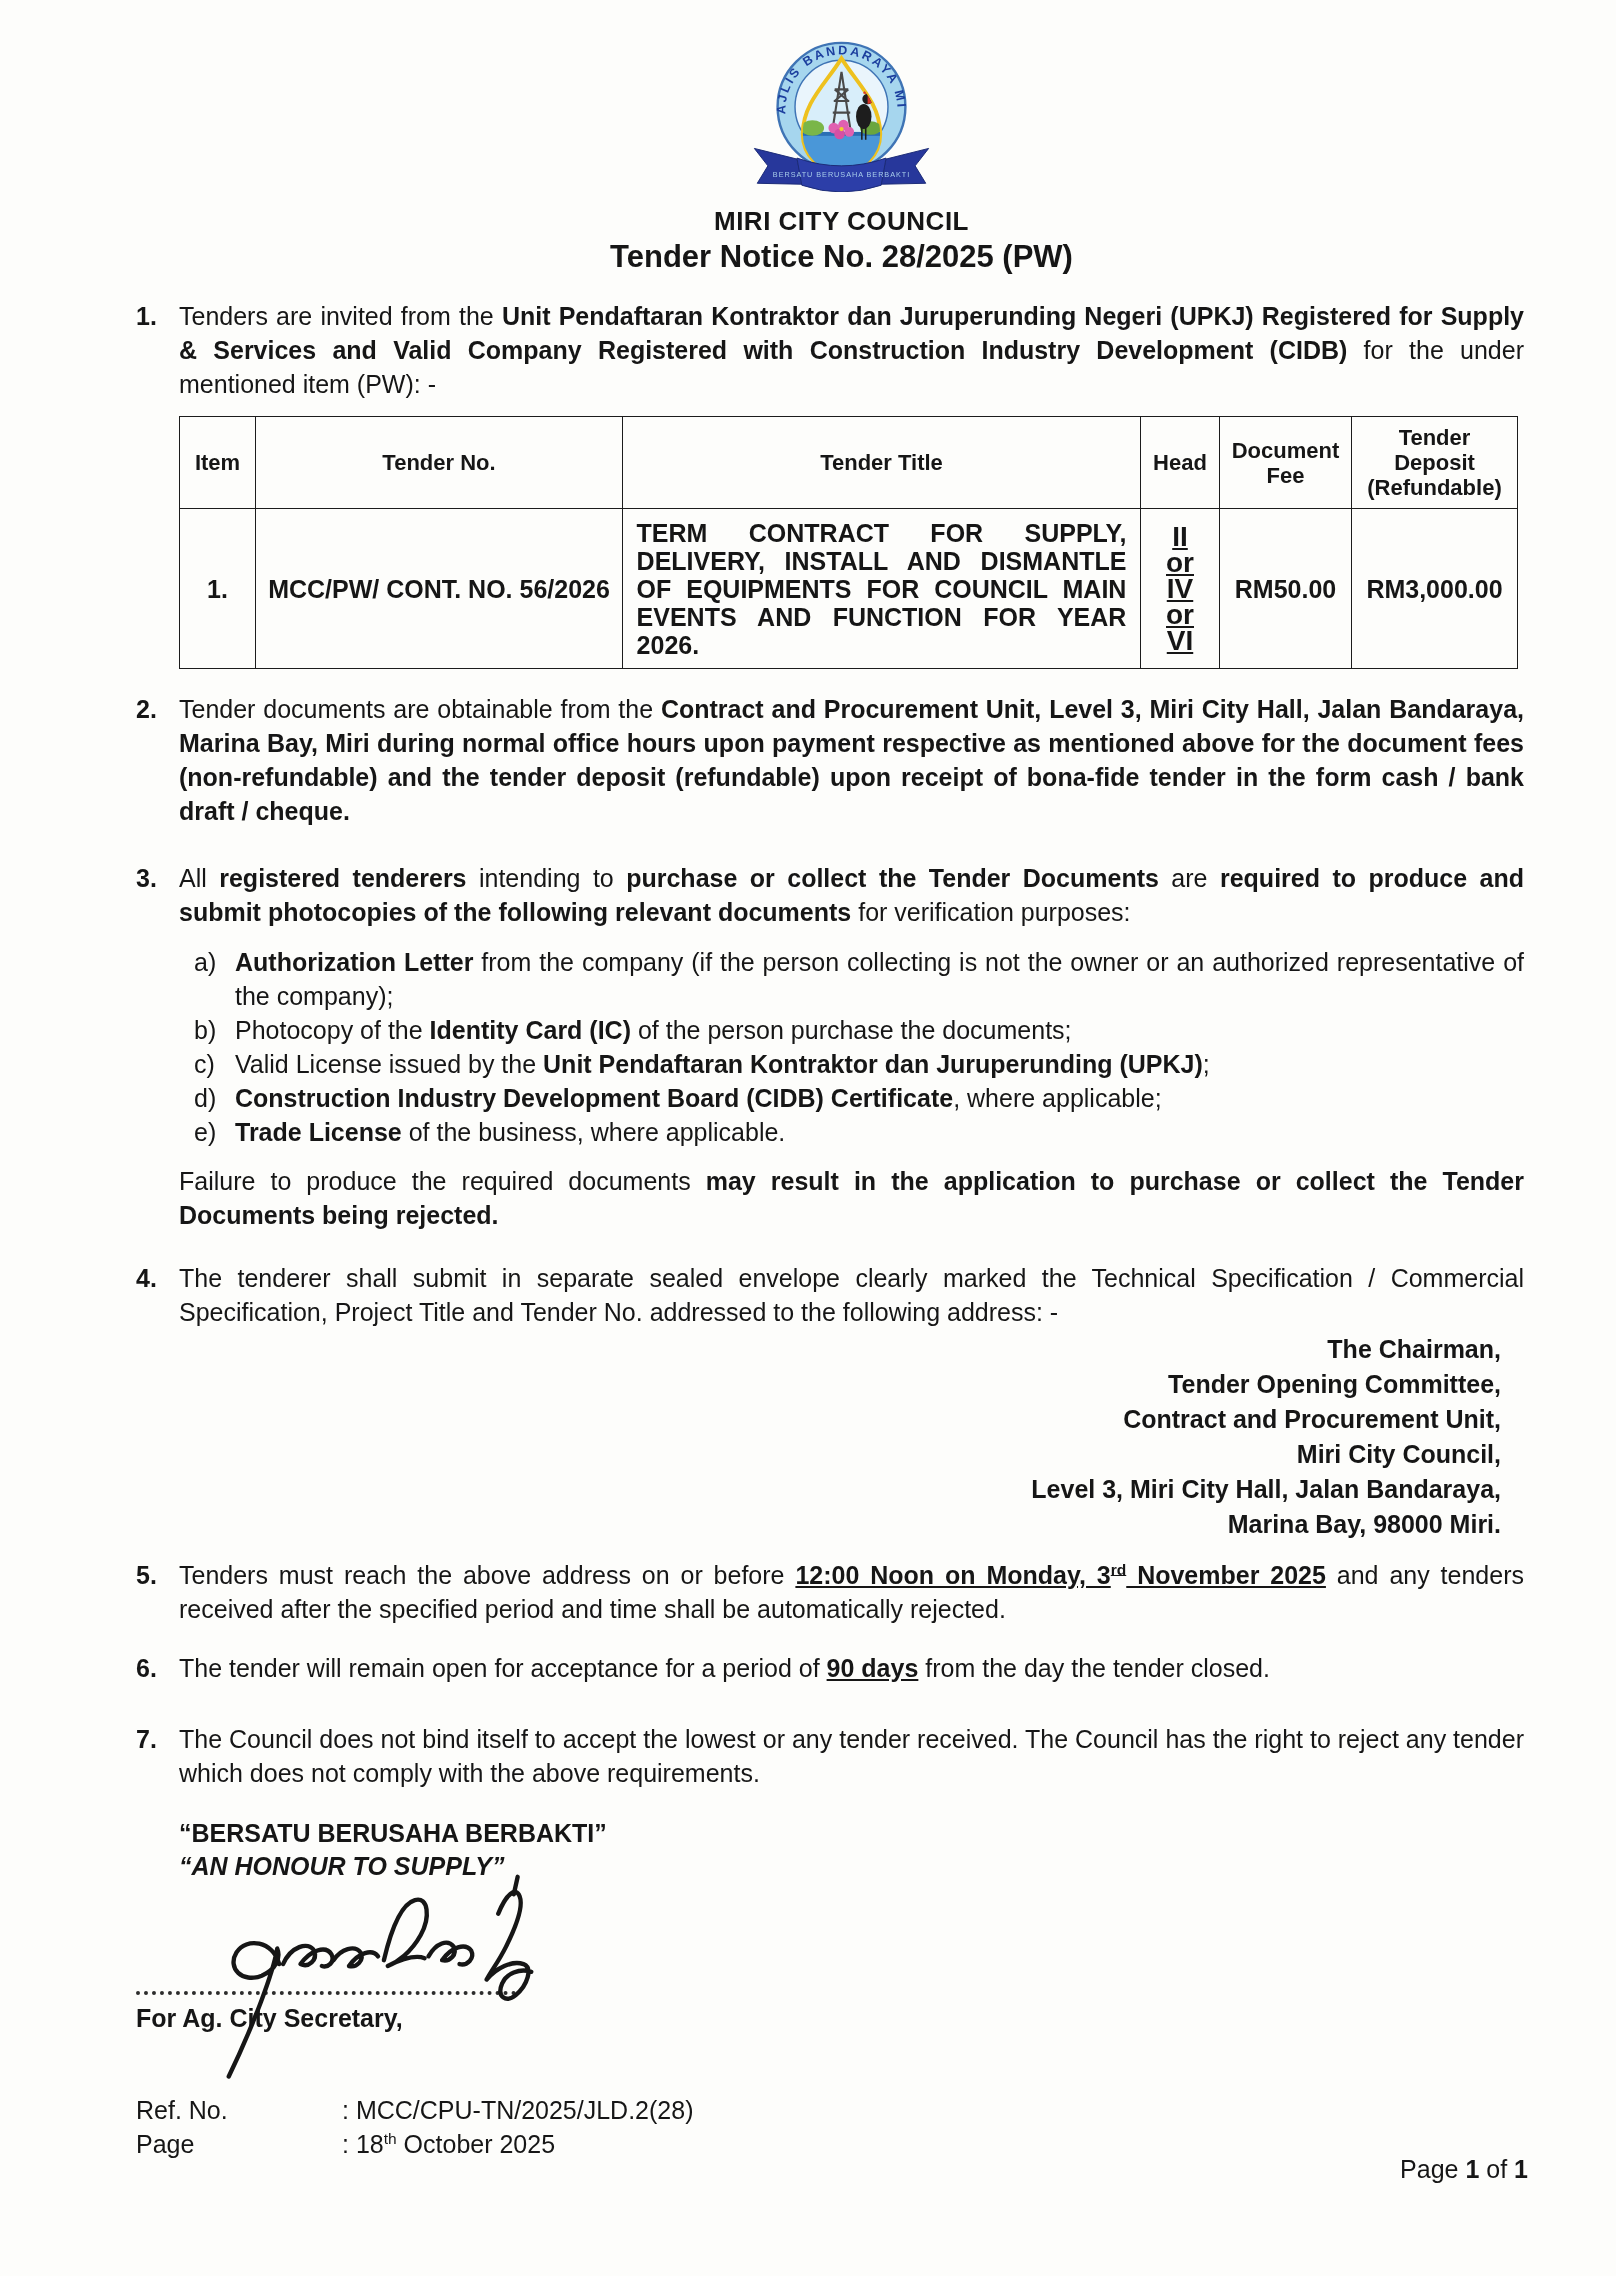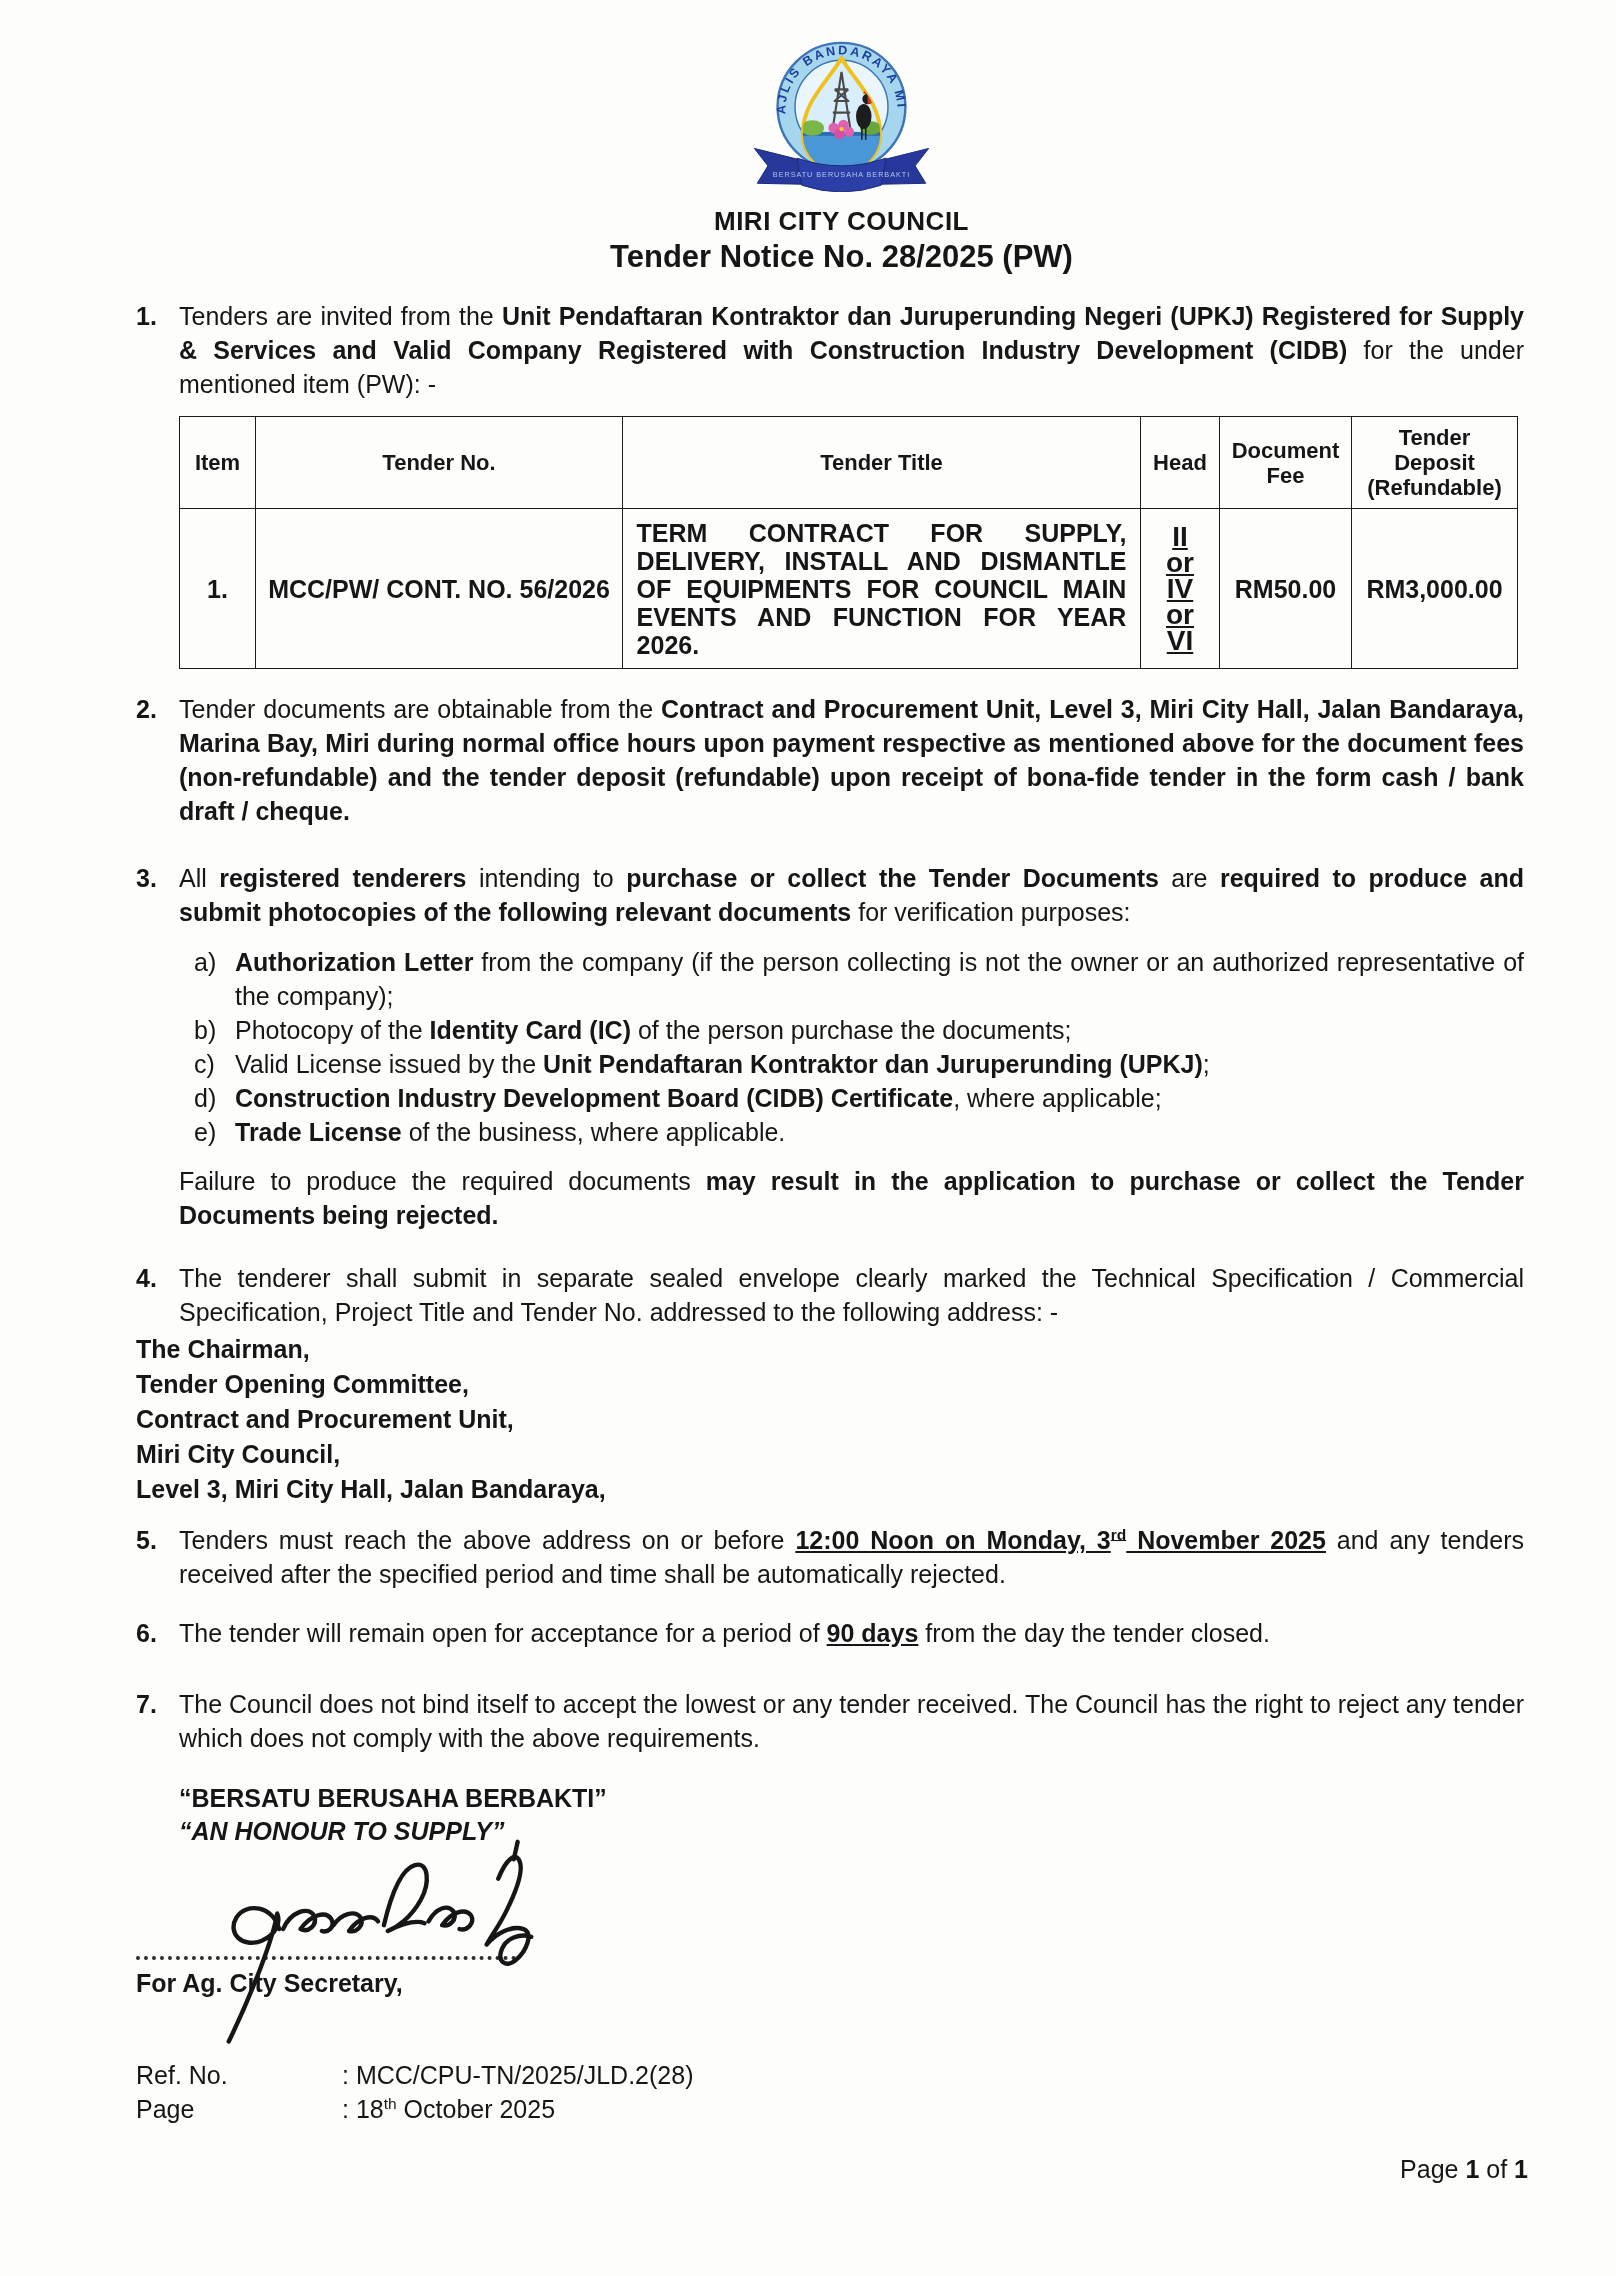--- a/index.html
+++ b/index.html
@@ -45,21 +45,21 @@
   td.cell-item,td.cell-tno,td.cell-fee,td.cell-dep{text-align:center;font-size:25px;}
   td.cell-title{text-align:justify;font-size:25px;line-height:28px;padding:9.7px 13.6px;}
   td.cell-head{text-align:center;font-size:28px;line-height:26px;text-decoration:underline;}
 
   .sublist{margin-top:15.5px;}
   .sub{display:flex;margin-left:58px;text-align:justify;}
   .sub .sub-label{flex:0 0 41px;}
   .sub .sub-body{flex:1;}
   .failure-note{margin-top:15.5px;text-align:justify;}
 
-  .address{margin-top:2.9px;text-align:left;font-weight:700;line-height:35px;margin-right:23px;}
+  .address{margin-top:2.9px;text-align:right;font-weight:700;line-height:35px;margin-right:23px;}
 
   .motto{margin-top:27px;font-weight:700;line-height:33px;}
   .motto .line2{font-style:italic;}
 
   .sig-area{position:relative;margin-top:15.5px;height:93px;}
   .sig-svg{position:absolute;left:50px;top:-27px;z-index:2;}
   .dotline{width:380px;height:0;border-bottom:4.9px dotted #2c2c2c;}
   .sig-name{font-weight:700;line-height:34px;margin-top:5.8px;}
 
   .footer-ref{margin-top:58px;display:grid;grid-template-columns:206px auto;line-height:34px;}
@@ -215,20 +215,21 @@
     <div class="num">4.</div>
     <div class="ibody"><span>The tenderer shall submit in separate sealed envelope clearly marked the Technical Specification / Commercial Specification, Project Title and Tender No. addressed to the following address: -</span></div>
   </div>
 
   <div class="address">
     <div>The Chairman,</div>
     <div>Tender Opening Committee,</div>
     <div>Contract and Procurement Unit,</div>
     <div>Miri City Council,</div>
     <div>Level 3, Miri City Hall, Jalan Bandaraya,</div>
+    <div>Marina Bay, 98000 Miri.</div>
   </div>
 
   <div class="num-item mt-p5">
     <div class="num">5.</div>
     <div class="ibody"><span>Tenders must reach the above address on or before </span><span class="b u">12:00 Noon on Monday, 3</span><span class="b u sup">rd</span><span class="b u"> November 2025</span><span> and any tenders received after the specified period and time shall be automatically rejected.</span></div>
   </div>
 
   <div class="num-item mt-p6">
     <div class="num">6.</div>
     <div class="ibody"><span>The tender will remain open for acceptance for a period of </span><span class="b u">90 days</span><span> from the day the tender closed.</span></div>

